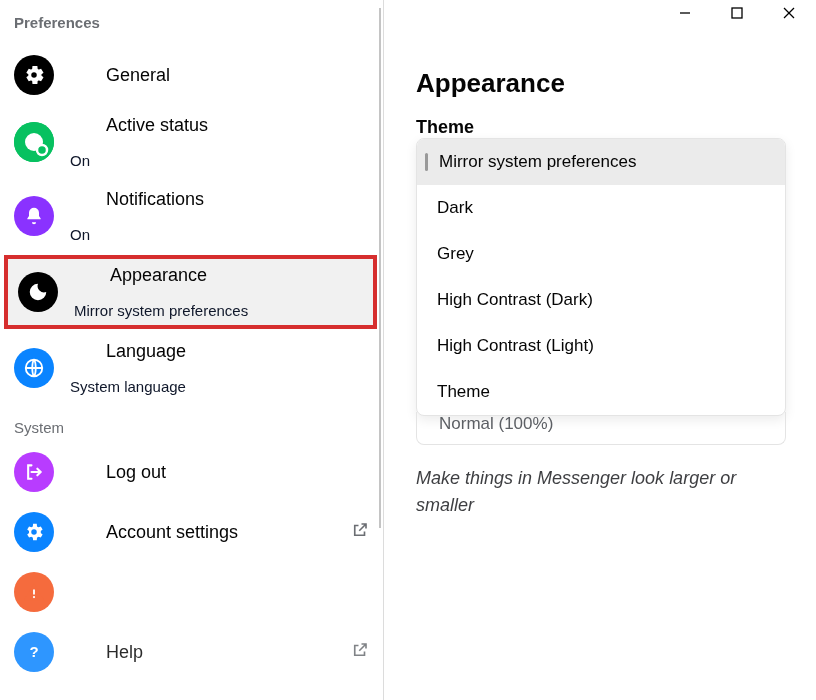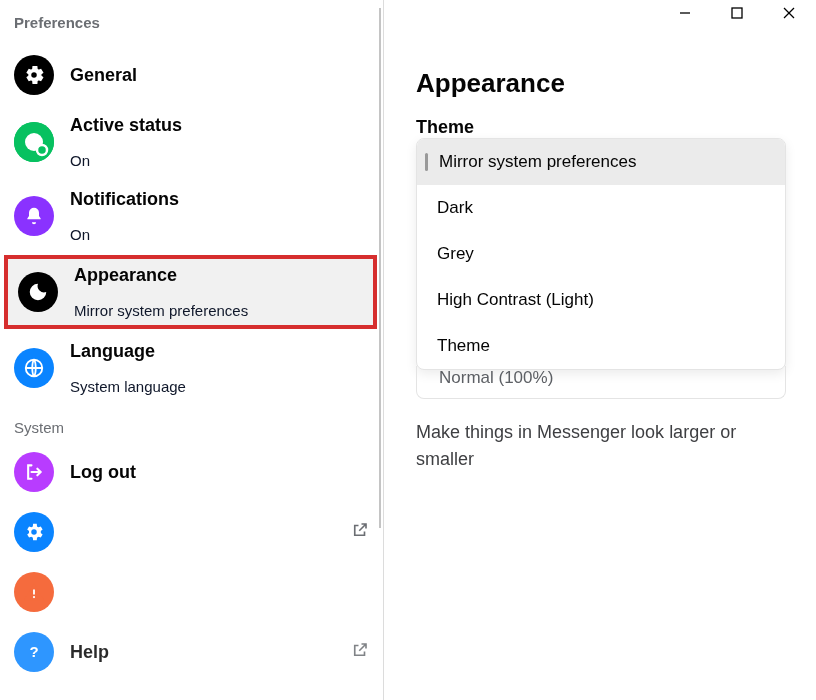--- a/index.html
+++ b/index.html
@@ -51,21 +51,21 @@
     .icon-general { background: #000; }
     .icon-active { background: #07c160; }
     .icon-notif { background: #8a32ff; }
     .icon-appear { background: #000; }
     .icon-lang { background: #0a84ff; }
     .icon-logout { background: #b83cff; }
     .icon-account { background: #0a84ff; }
     .icon-report { background: #f56b3d; }
     .icon-help { background: #0a84ff; }
     .item-text { display: flex; flex-direction: column; }
-    .item-label { font-size: 18px; font-weight: 700; color: #050505; }
+    .item-label { font-size: 18px; font-weight: 400; color: #050505; margin-left: 36px; }
     .item-sub { font-size: 15px; color: #0f172a; margin-top: 16px; }
     .section-label { font-size: 15px; color: #6b6e73; padding: 14px 14px 6px; }
     .ext-icon { margin-left: auto; color: #6b6e73; }
     .divider { width: 1px; background: #dcdcdc; }
     .main {
       flex: 1;
       padding: 0;
       position: relative;
     }
     .winctrl {
@@ -114,20 +114,21 @@
       padding: 2px 22px 10px;
       border: 1px solid #e4e4e4;
       border-top: none;
       border-radius: 0 0 8px 8px;
       margin-top: -4px;
       text-decoration: line-through;
       text-decoration-color: transparent;
     }
     .caption {
       font-size: 18px;
+      font-style: italic;
       color: #3e3f42;
       margin-top: 20px;
       line-height: 1.5;
       max-width: 370px;
     }
   </style>
 </head>
 <body>
 
 <div class="container">
@@ -212,20 +213,23 @@
       </div>
     </div>
 
     <div class="sidebar-item">
       <div class="icon-wrap icon-account">
         <svg width="22" height="22" viewBox="0 0 24 24" fill="#fff">
             <path d="M12 8a4 4 0 100 8 4 4 0 000-8z"></path>
             <path d="M19.4 13a7.5 7.5 0 000-2l2-1.6-2-3.4-2.4.9a7.5 7.5 0 00-1.7-1L15 3h-4l-.3 2.9a7.5 7.5 0 00-1.7 1l-2.4-.9-2 3.4L6.6 11a7.5 7.5 0 000 2l-2 1.6 2 3.4 2.4-.9a7.5 7.5 0 001.7 1L11 21h4l.3-2.9a7.5 7.5 0 001.7-1l2.4.9 2-3.4-2-1.6z" fill="#fff"></path>
             <circle cx="12" cy="12" r="3" fill="#0a84ff"></circle>
           </svg>
+      </div>
+      <div class="item-text">
+        <div class="item-label">Account settings</div>
       </div>
       <span class="ext-icon">
         <svg width="18" height="18" viewBox="0 0 24 24" fill="none" stroke="#6b6e73" stroke-width="2.2">
             <path d="M14 4h6v6M20 4l-9 9M18 14v5H5V6h5"></path>
           </svg>
       </span>
     </div>
 
     <div class="sidebar-item">
       <div class="icon-wrap icon-report">
@@ -279,20 +283,21 @@
 
     <div class="main-content">
       <div class="main-title">Appearance</div>
       <div class="theme-label">Theme</div>
 
       <div class="dropdown">
         <div class="dropdown-list">
           <div class="dropdown-item selected">Mirror system preferences</div>
           <div class="dropdown-item">Dark</div>
           <div class="dropdown-item">Grey</div>
+          <div class="dropdown-item">High Contrast (Dark)</div>
           <div class="dropdown-item">High Contrast (Light)</div>
           <div class="dropdown-item">Theme</div>
         </div>
         <div class="behind-text">Normal (100%)</div>
       </div>
 
       <div class="caption">Make things in Messenger look larger or smaller</div>
     </div>
 
   </div>

